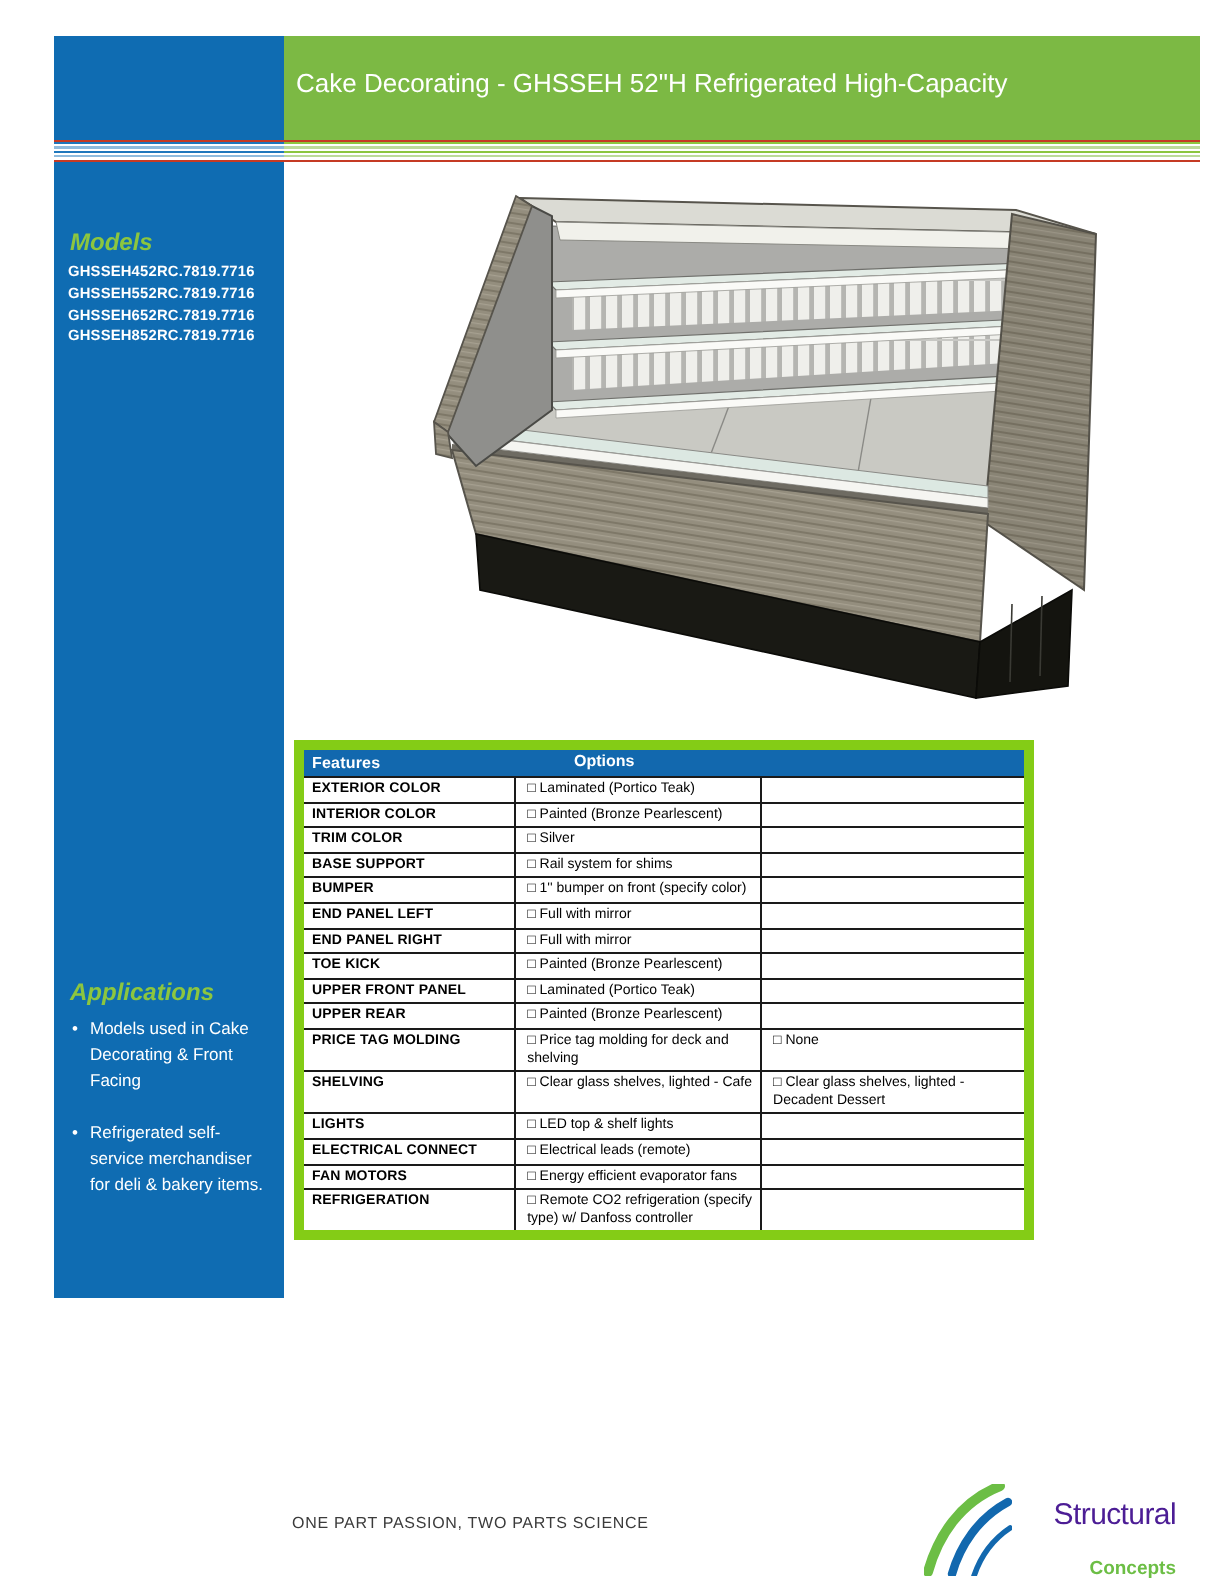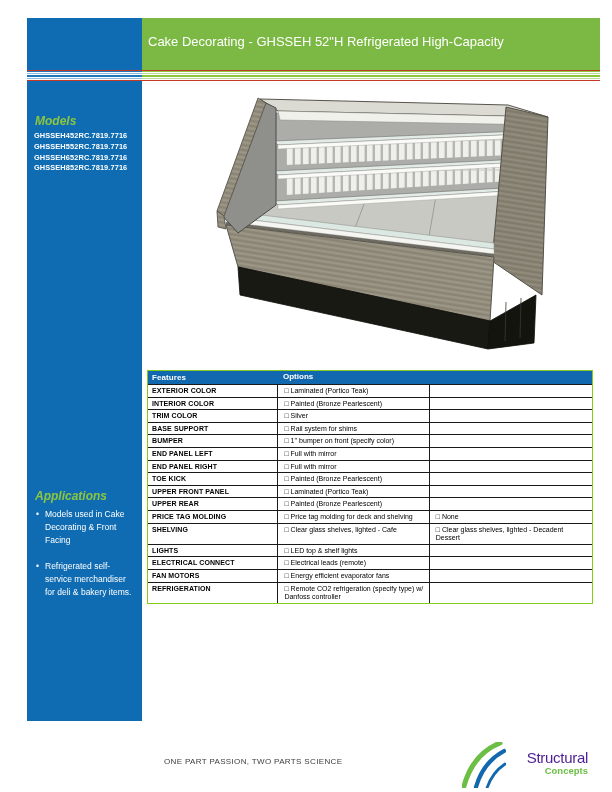--- a/index.html
+++ b/index.html
@@ -14,53 +14,53 @@
 
   
   .stripes { position:absolute; left:27px; top:70px; width:573px; height:11px;
              border-top:1.4px solid #C53A24; border-bottom:1.4px solid #C53A24; }
   .stripes .s-left  { position:absolute; left:0; top:0; width:115px; height:100%;
              background:repeating-linear-gradient(to bottom,#1F77BC 0 1.1px,#ffffff 1.1px 2.2px,#8FBBDD 2.2px 3.3px,#ffffff 3.3px 4.4px); }
   .stripes .s-right { position:absolute; left:115px; top:0; right:0; height:100%;
              background:repeating-linear-gradient(to bottom,#8CC63F 0 1.1px,#ffffff 1.1px 2.2px,#BCDA9A 2.2px 3.3px,#ffffff 3.3px 4.4px); }
 
   
-  .sidebar { position:absolute; left:27px; top:81px; width:115px; height:640px; background:#0F6CB2; color:#fff; }
+  .sidebar { position:absolute; left:27px; top:81px; width:115px; height:568px; background:#0F6CB2; color:#fff; }
   .models-heading, .apps-heading { position:absolute; left:8px; color:#8CC63F; font-size:12px; font-weight:bold; font-style:italic; }
   .models-heading { top:33px; }
   .model-list { position:absolute; left:7px; top:50px; }
   .model-item { font-size:7.4px; font-weight:bold; line-height:10.8px; letter-spacing:.1px; white-space:nowrap; }
   .apps-heading { top:408px; }
   .app-list { position:absolute; left:9px; top:427px; width:100px; list-style:none; }
   .app-list li { position:relative; padding-left:9px; font-size:8.5px; line-height:13px; margin-bottom:13px; }
   .app-list li::before { content:"•"; position:absolute; left:0; top:0; font-size:8.5px; }
   .revised { position:absolute; left:0; top:673px; width:100%; text-align:center; font-size:7px; word-spacing:3px; }
   .docnum  { position:absolute; left:0; top:688px; width:100%; text-align:center; font-size:6px; letter-spacing:.4px; }
 
   
   .product { position:absolute; left:190px; top:95px; width:400px; height:270px; }
 
   
-  .ftable { position:absolute; left:147px; top:370px; width:446px; border:1px solid #84cc16; font-size:7px; }
+  .ftable { position:absolute; left:147px; top:370px; width:370px; border:5px solid #84cc16; font-size:7px; }
   .trow, .thead { display:flex; align-items:stretch; }
   .thead { background:#1268AE; color:#fff; font-weight:bold; font-size:8px; height:13px; }
   .thead > div { padding:2px 0 0 4px; }
   .trow  { border-top:1px solid #1a1a1a; min-height:12px; background:#fff; }
   .c1 { width:131px; border-right:1px solid #1a1a1a; font-weight:bold; padding:2px 2px 1px 4px; letter-spacing:.1px; }
   .c2 { width:152px; border-right:1px solid #1a1a1a; padding:2px 3px 1px 6px; line-height:8.6px; }
   .c3 { width:163px; padding:2px 3px 1px 6px; line-height:8.6px; }
   .thead .c1, .thead .c2, .thead .c3 { border-right:none; font-weight:bold; }
 
   
-  .tagline { position:absolute; left:164px; top:757px; font-size:8px; letter-spacing:.35px; color:#3b3b3b; }
+  .tagline { position:absolute; left:146px; top:757px; font-size:8px; letter-spacing:.35px; color:#3b3b3b; }
   .logo { position:absolute; left:462px; top:742px; width:130px; height:46px; }
   .logo-swoosh { position:absolute; left:0; top:0; }
   .logo-text { position:absolute; left:44px; top:8px; text-align:right; width:82px; }
   .logo-structural { color:#4c1d95; font-size:15px; font-weight:normal; letter-spacing:-.3px; line-height:15px; }
-  .logo-concepts   { color:#6CBE45; font-size:9.5px; font-weight:bold; line-height:9px; margin-top:1px; }
+  .logo-concepts   { color:#6CBE45; font-size:9.5px; font-weight:bold; line-height:9px; margin-top:15px; }
 </style>
 </head>
 <body>
 
 <div class="page">
 
   <div class="header-blue"></div>
   <div class="header-green">
     <div>Cake Decorating - GHSSEH 52"H Refrigerated High-Capacity</div>
   </div>

